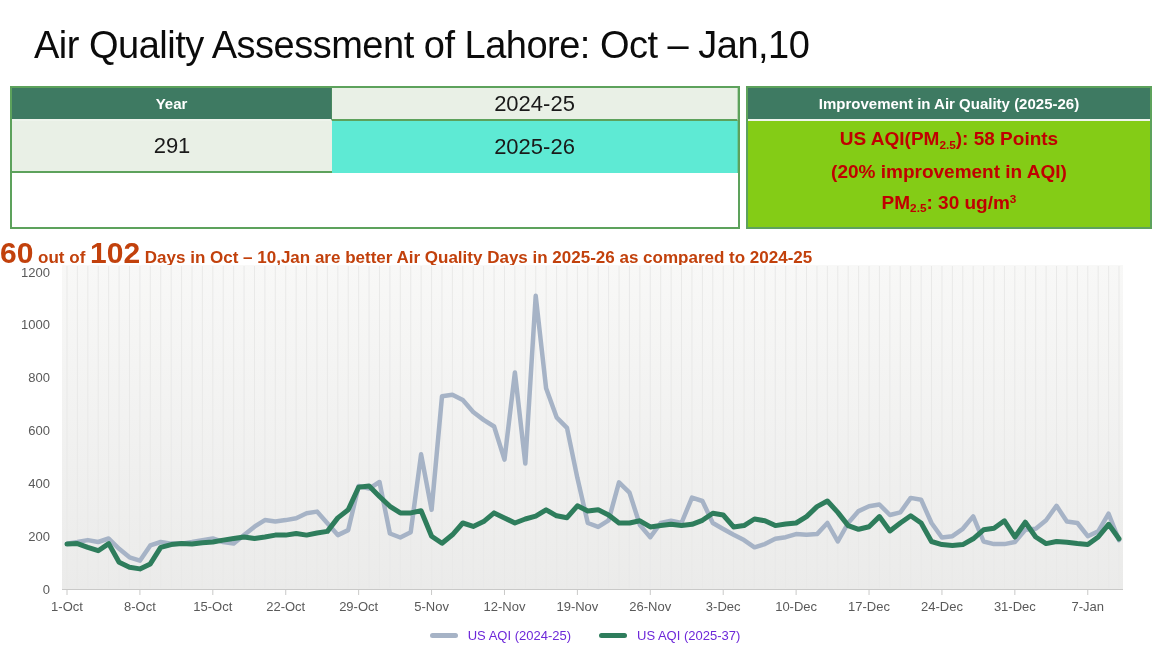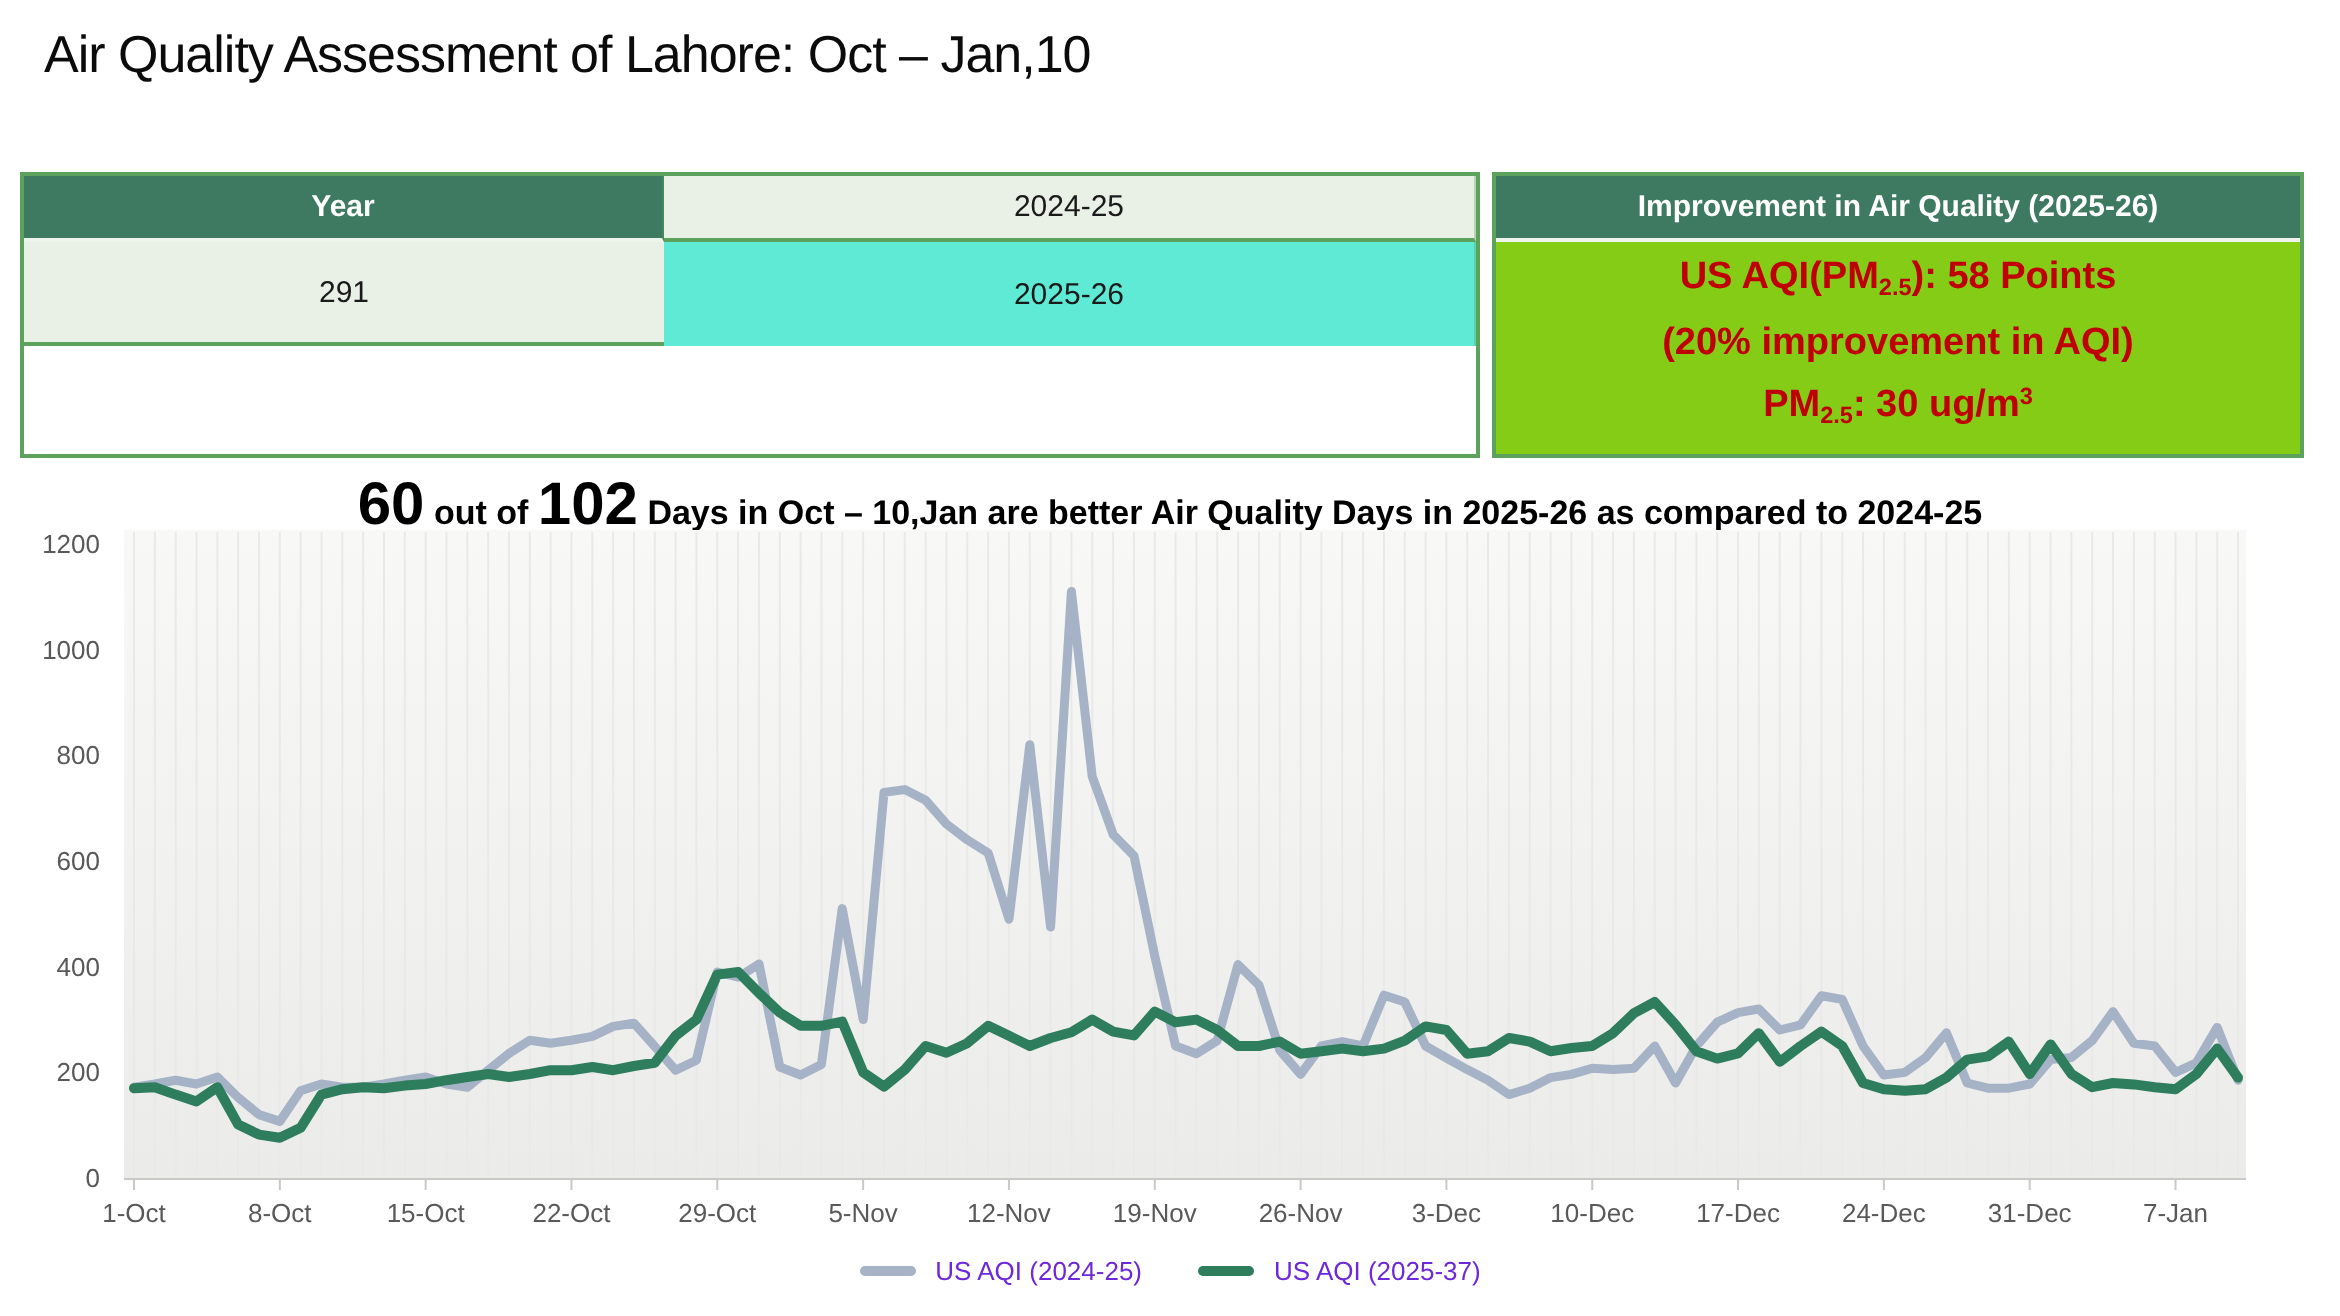--- a/index.html
+++ b/index.html
@@ -2,43 +2,43 @@
 <html><head>
 <meta charset="utf-8">
 <style>
   html,body{margin:0;padding:0;background:#fff;}
   body{width:1170px;height:658px;overflow:hidden;position:relative;
        font-family:"Liberation Sans",sans-serif;}
   .slide{position:absolute;inset:0;}
   #plot{position:absolute;left:0;top:0;width:1170px;height:658px;pointer-events:none;}
   .axis{font:13px "Liberation Sans",sans-serif;fill:#595959;}
 
-  .title{position:absolute;left:22px;top:12px;margin:0;font-size:26px;font-weight:400;
+  .title{position:absolute;left:22px;top:12px;margin:12px;font-size:38px;font-weight:400;
          color:#0b0b0b;letter-spacing:-0.5px;white-space:nowrap;}
 
   .tablewrap{position:absolute;left:10px;top:86px;display:flex;}
   .maintable{display:grid;grid-template-columns:320px 406px;grid-template-rows:33px 52px 54px;
              border:2px solid #5da25c;box-sizing:border-box;width:730px;}
-  .cell{display:flex;align-items:center;justify-content:center;font-size:15px;color:#1a1a1a;}
+  .cell{display:flex;align-items:center;justify-content:center;font-size:22px;color:#1a1a1a;}
   .th{background:#3e7a62;color:#fff;font-weight:700;font-size:15px;border-bottom:2px solid #eef4ec;}
   .c1{border-right:1px solid rgba(93,162,92,0.35);}
   .rowA{background:#e9f0e6;border-bottom:2px solid #5da25c;}
   .rowB{background:#5eead4;}
   sub.s{font-size:0.62em;vertical-align:-0.3em;}
   sup.s{font-size:0.62em;vertical-align:0.5em;}
 
   .rightbox{margin-left:6px;width:406px;border:2px solid #5da25c;box-sizing:border-box;
             display:flex;flex-direction:column;}
   .rightbox .th{height:33px;flex:0 0 33px;box-sizing:border-box;}
   .merged{flex:1;background:#84cc16;color:#c00000;font-weight:700;font-size:19px;
           line-height:27px;text-align:center;display:flex;flex-direction:column;
           justify-content:center;padding-bottom:2px;}
 
-  .headline{position:absolute;left:0;top:236px;width:1170px;text-align:center;
-            color:#000000;font-weight:700;font-size:17px;white-space:nowrap;}
+  .headline{position:absolute;left:0;top:236px;width:1170px;
+            color:#c2410c;font-weight:700;font-size:17px;white-space:nowrap;}
   .headline .big{font-size:30px;}
 
   .legend{position:absolute;left:0;top:628px;width:1170px;display:flex;
           justify-content:center;align-items:center;gap:10px;}
   .sw{display:inline-block;width:28px;height:5px;border-radius:3px;}
   .sw-gray{background:#a6b3c6;}
   .sw-green{background:#2e7d5c;margin-left:18px;}
   .lg-label{font-size:13px;color:#6d28d9;}
 </style>
 </head>

